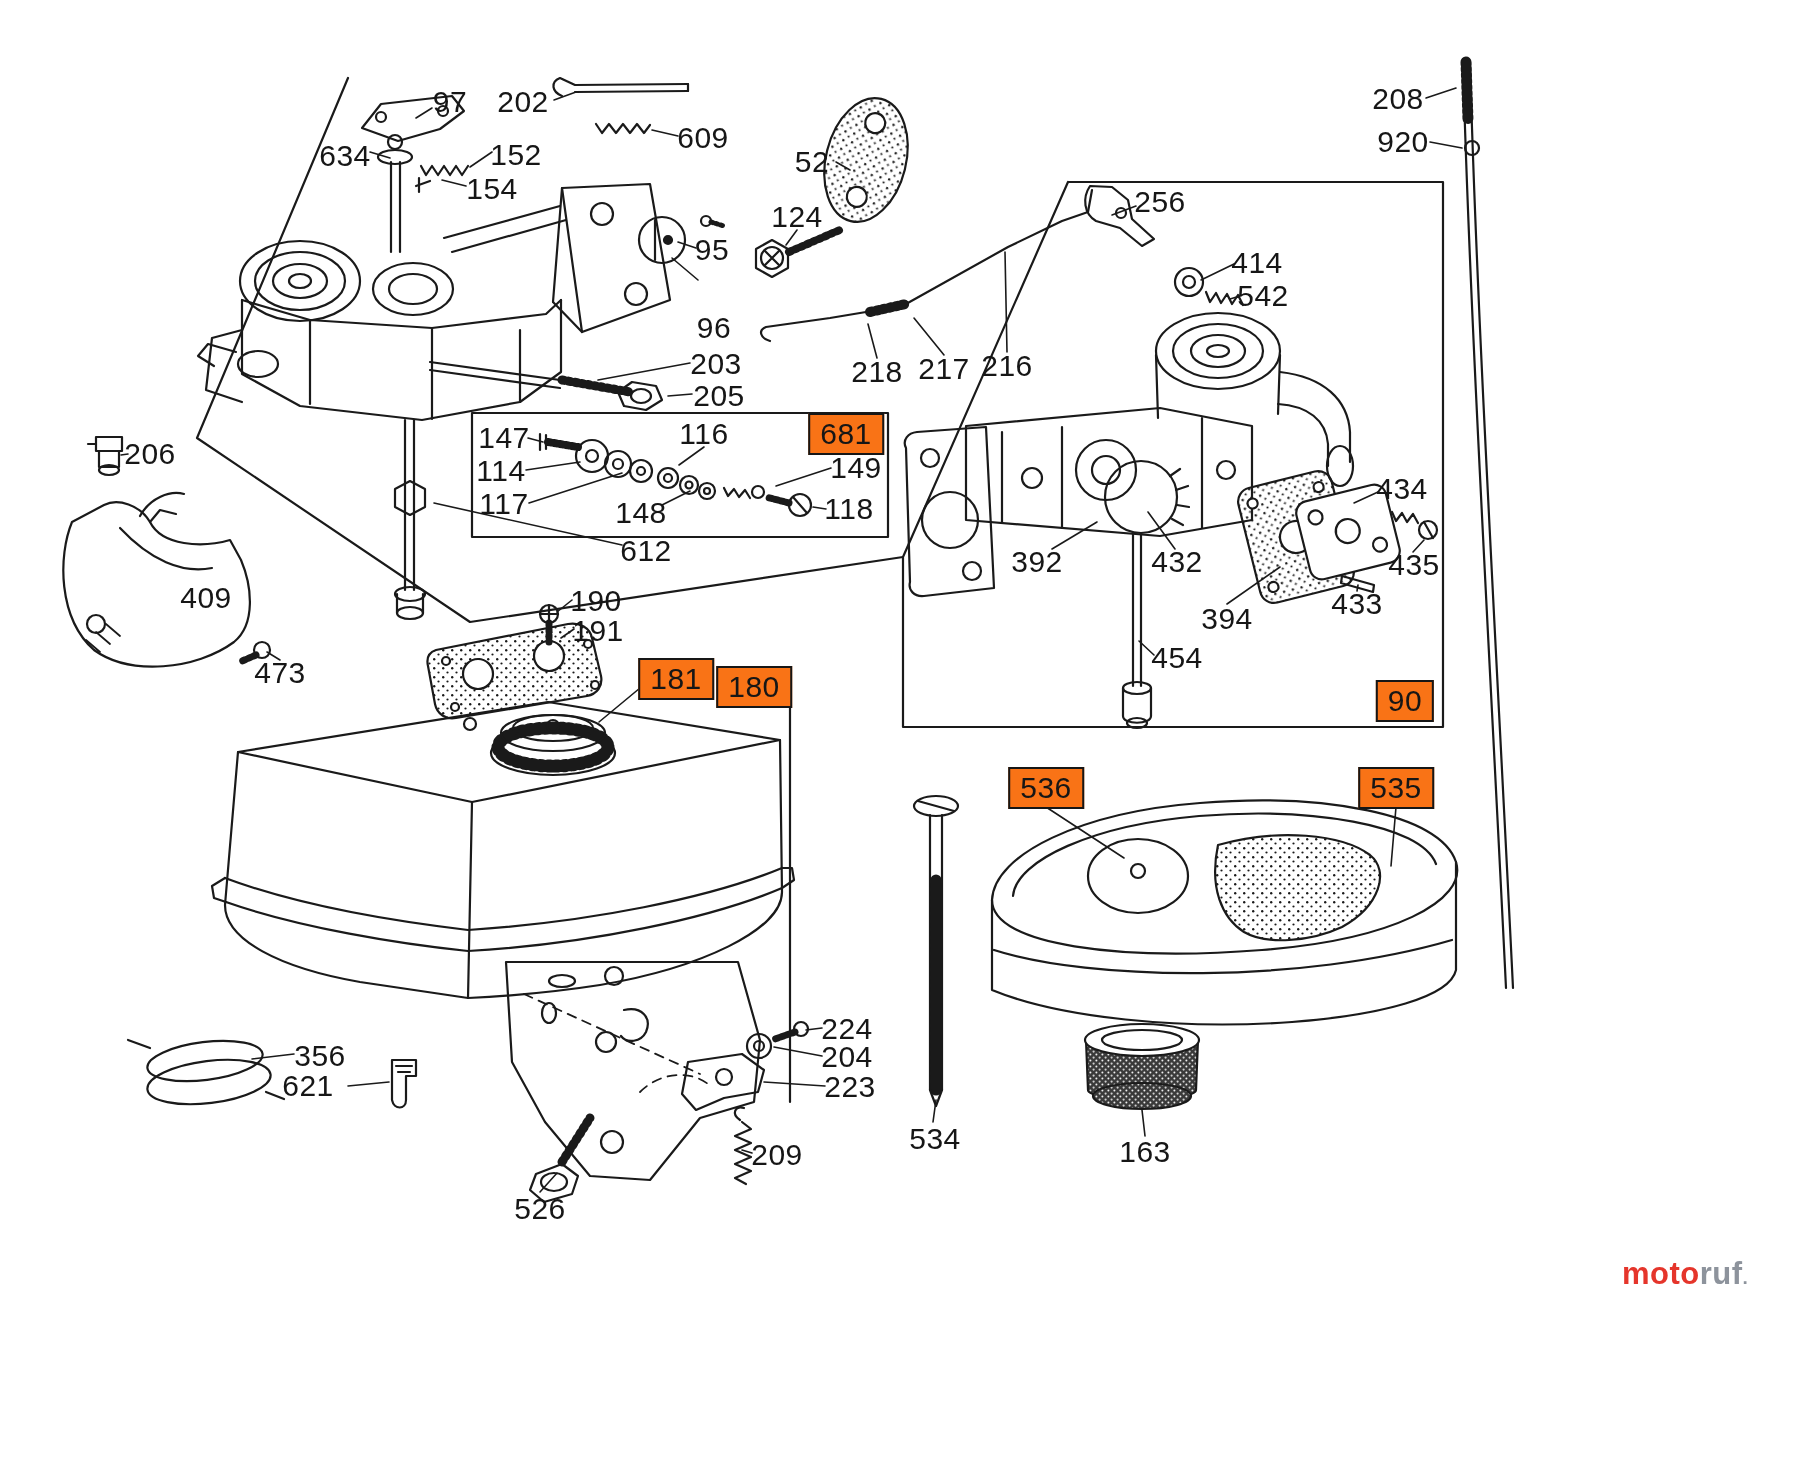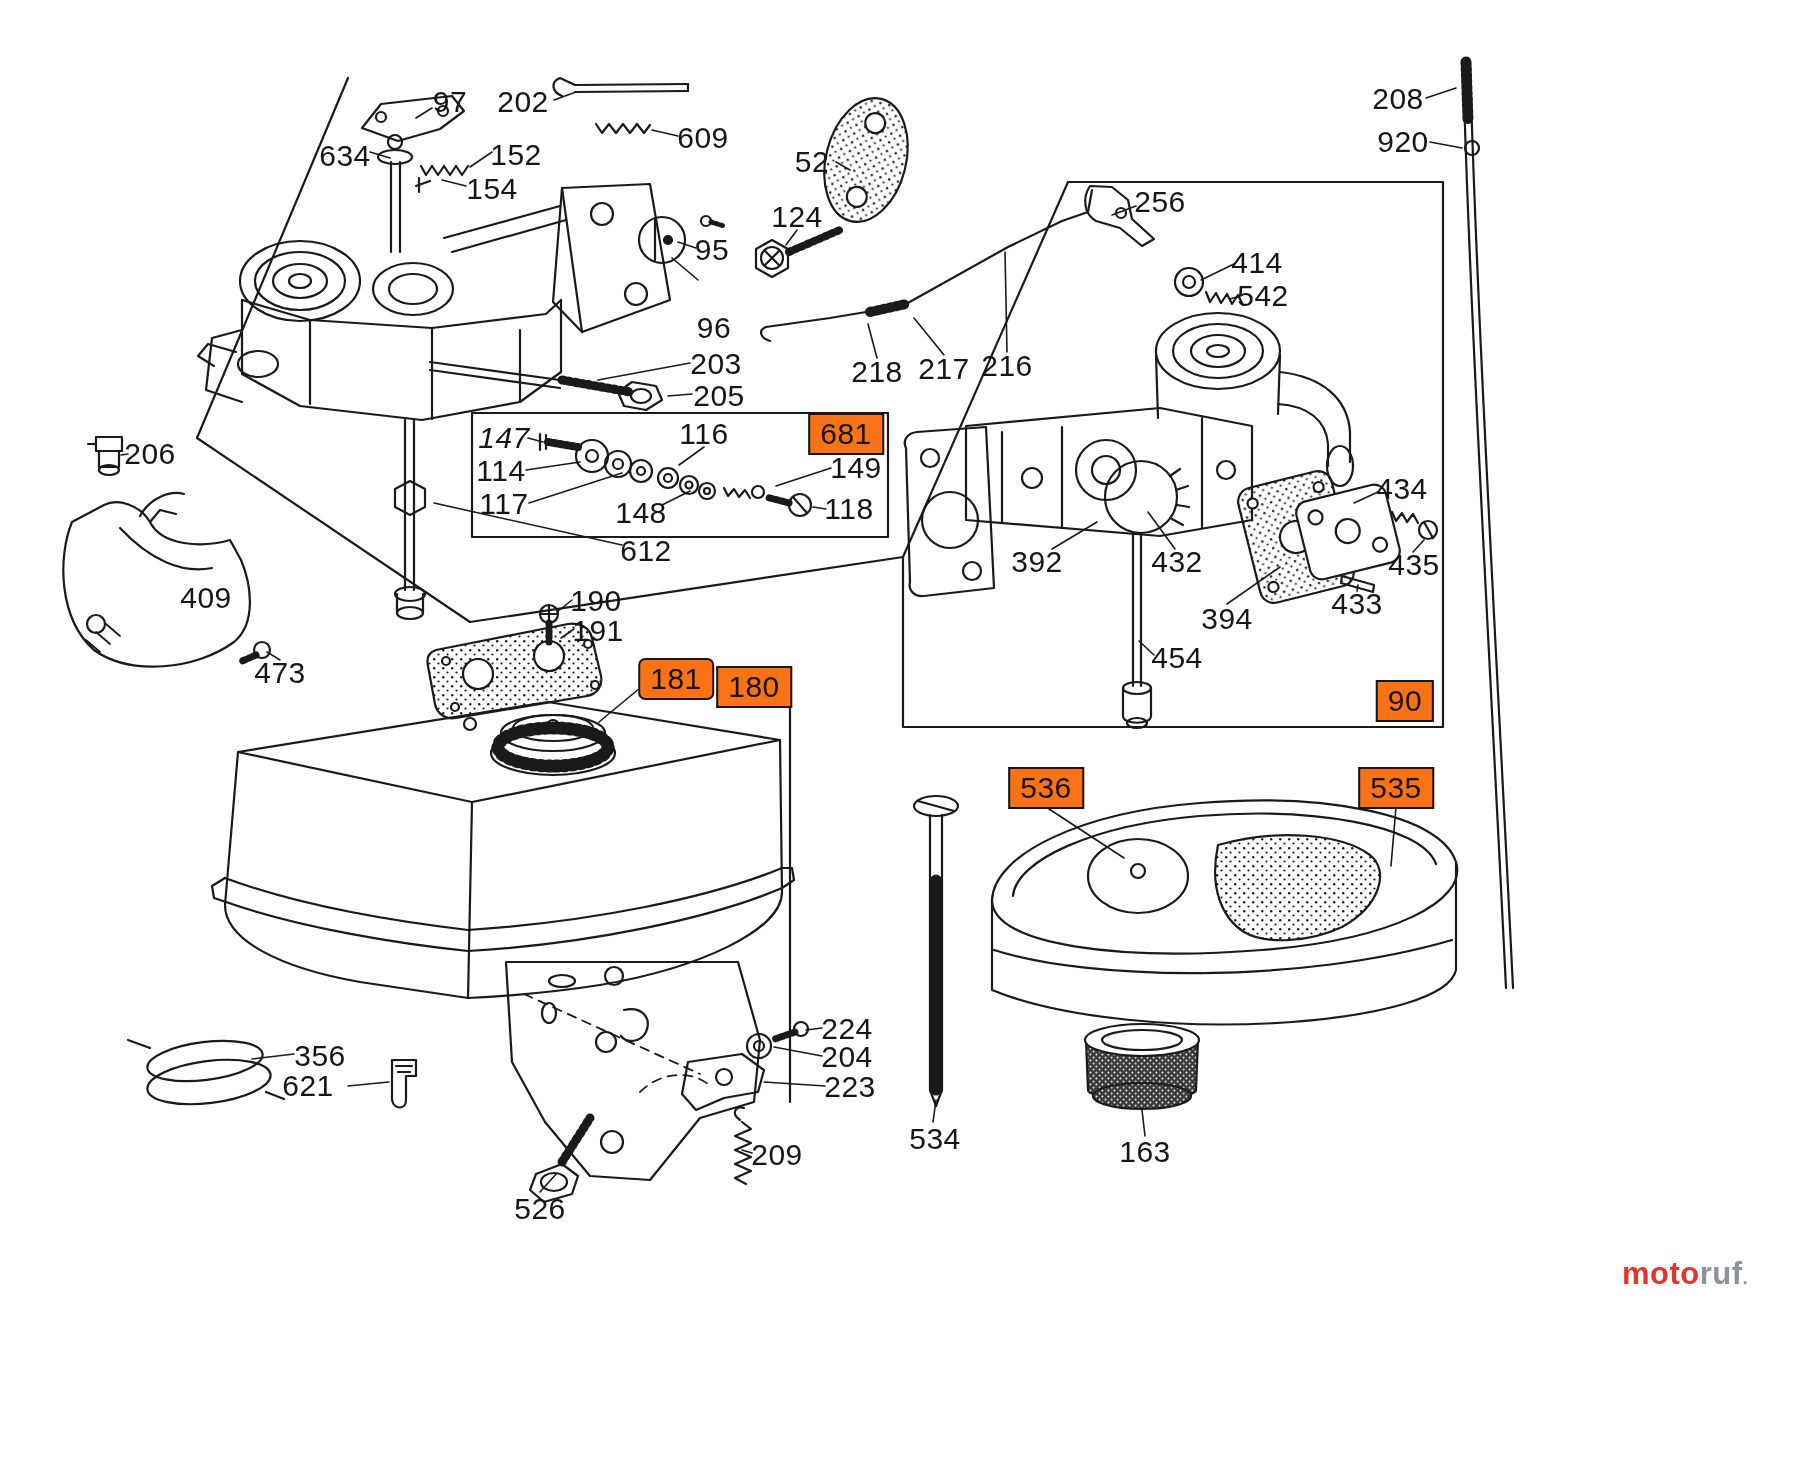--- a/index.html
+++ b/index.html
@@ -404,34 +404,34 @@
       <div class="part-label" style="left: 1398px; top: 99px;">208</div>
       <div class="part-label" style="left: 1403px; top: 142px;">920</div>
       <div class="part-label" style="left: 1257px; top: 263px;">414</div>
       <div class="part-label" style="left: 1263px; top: 296px;">542</div>
       <div class="part-label" style="left: 877px; top: 372px;">218</div>
       <div class="part-label" style="left: 944px; top: 369px;">217</div>
       <div class="part-label" style="left: 1007px; top: 366px;">216</div>
       <div class="part-label" style="left: 716px; top: 364px;">203</div>
       <div class="part-label" style="left: 719px; top: 396px;">205</div>
       <div class="part-label" style="left: 150px; top: 454px;">206</div>
-      <div class="part-label" style="left: 504px; top: 438px; font-style: italic;">147</div>
+      <div class="part-label" style="left: 504px; top: 438px;">147</div>
       <div class="part-label" style="left: 501px; top: 471px;">114</div>
       <div class="part-label" style="left: 504px; top: 504px;">117</div>
       <div class="part-label" style="left: 704px; top: 434px;">116</div>
       <div class="part-label boxed" style="left: 846px; top: 434px;">681</div>
       <div class="part-label" style="left: 856px; top: 468px;">149</div>
       <div class="part-label" style="left: 641px; top: 513px;">148</div>
       <div class="part-label" style="left: 849px; top: 509px;">118</div>
       <div class="part-label" style="left: 646px; top: 551px;">612</div>
       <div class="part-label" style="left: 206px; top: 598px;">409</div>
       <div class="part-label" style="left: 280px; top: 673px;">473</div>
       <div class="part-label" style="left: 596px; top: 601px;">190</div>
       <div class="part-label" style="left: 598px; top: 631px;">191</div>
-      <div class="part-label boxed" style="left: 676px; top: 679px; border-radius: 7px;">181</div>
+      <div class="part-label boxed" style="left: 676px; top: 679px;">181</div>
       <div class="part-label boxed" style="left: 754px; top: 679px; margin-top: 8px;">180</div>
       <div class="part-label" style="left: 1037px; top: 562px;">392</div>
       <div class="part-label" style="left: 1177px; top: 562px;">432</div>
       <div class="part-label" style="left: 1402px; top: 489px;">434</div>
       <div class="part-label" style="left: 1414px; top: 565px;">435</div>
       <div class="part-label" style="left: 1357px; top: 604px;">433</div>
       <div class="part-label" style="left: 1227px; top: 619px;">394</div>
       <div class="part-label" style="left: 1177px; top: 658px;">454</div>
       <div class="part-label boxed" style="left: 1405px; top: 701px;">90</div>
       <div class="part-label boxed" style="left: 1046px; top: 788px;">536</div>

